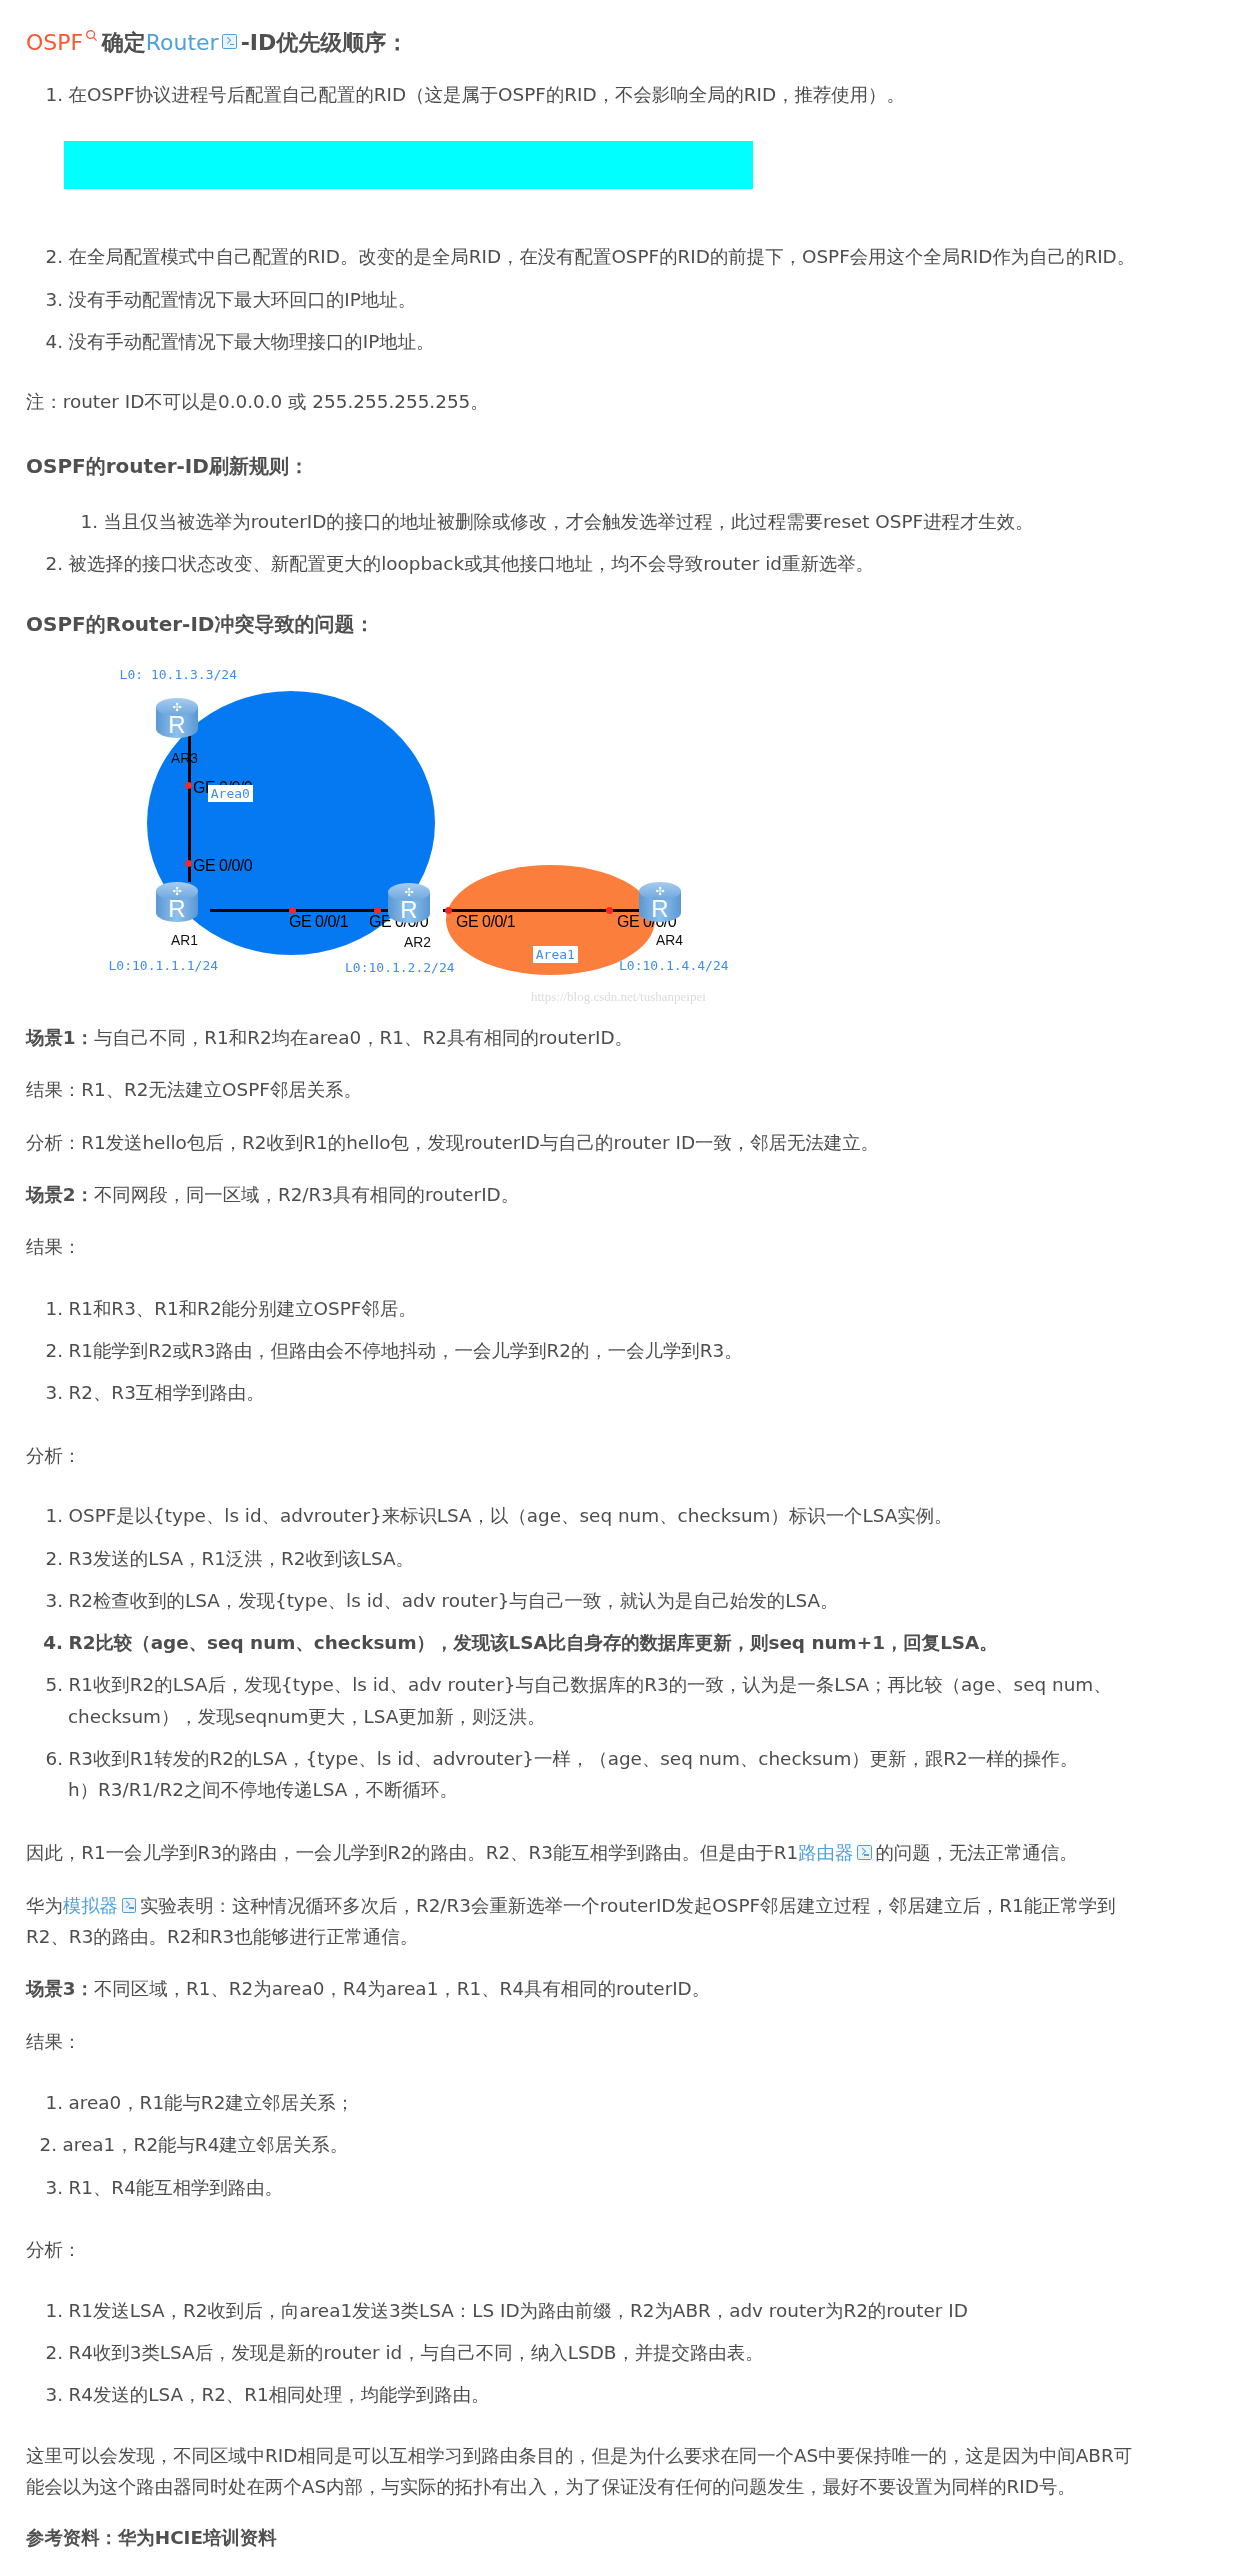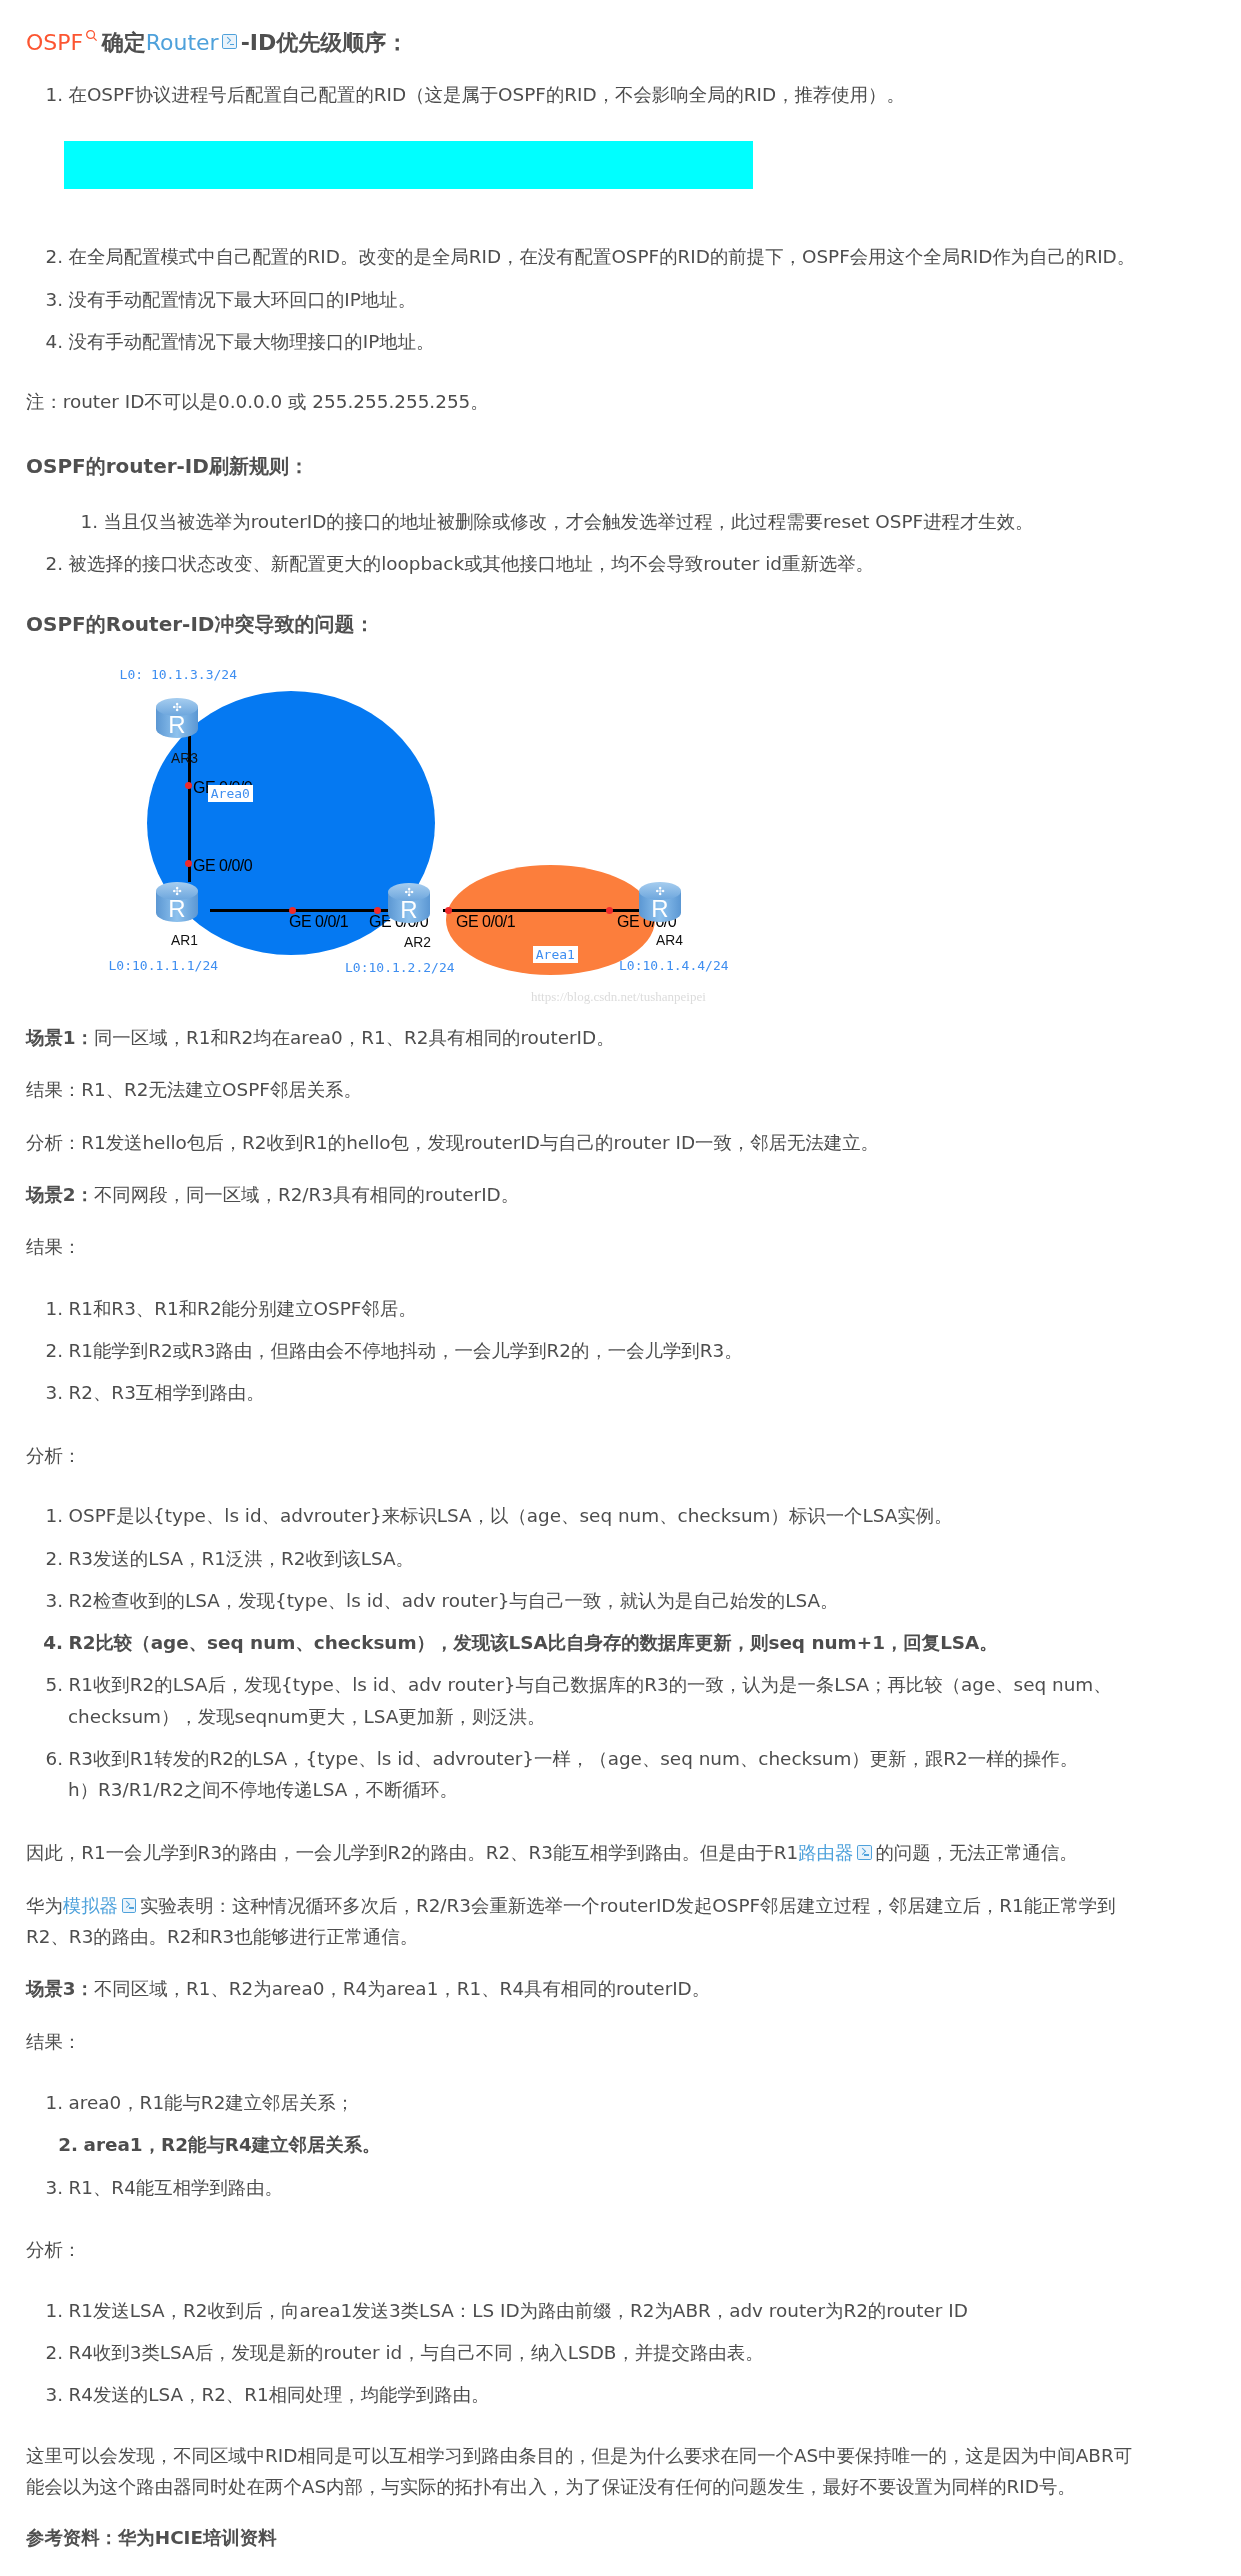--- a/index.html
+++ b/index.html
@@ -179,21 +179,21 @@
   <div class="area-label" style="left:441px;top:294px;">Area1</div>
   <div class="ar-label" style="left:564px;top:281px;">AR4</div>
   <div class="lo-label" style="left:527px;top:306px;">L0:10.1.4.4/24</div>
 
   <div class="watermark" style="left:439px;top:325px;">https://blog.csdn.net/tushanpeipei</div>
 </div>
 
 <div class="article">
 
   <div class="line abs" style="top:1025px;left:0;">
-    <span class="bold">场景1：</span><span>同一区域，R1和R2均在area0，R1、R2具有相同的routerID。</span>
+    <span class="bold">场景1：</span><span>与自己不同，R1和R2均在area0，R1、R2具有相同的routerID。</span>
   </div>
   <div class="line abs" style="top:1077px;left:0;">结果：R1、R2无法建立OSPF邻居关系。</div>
   <div class="line abs" style="top:1130px;left:0;">分析：R1发送hello包后，R2收到R1的hello包，发现routerID与自己的router ID一致，邻居无法建立。</div>
 
   <div class="line abs" style="top:1182px;left:0;">
     <span class="bold">场景2：</span><span>不同网段，同一区域，R2/R3具有相同的routerID。</span>
   </div>
   <div class="line abs" style="top:1234px;left:0;">结果：</div>
 
   <div class="line abs" style="top:1296px;left:13px;">
@@ -239,21 +239,21 @@
   <div class="line abs" style="top:1924px;left:0;">R2、R3的路由。R2和R3也能够进行正常通信。</div>
 
   <div class="line abs" style="top:1976px;left:0;">
     <span class="bold">场景3：</span><span>不同区域，R1、R2为area0，R4为area1，R1、R4具有相同的routerID。</span>
   </div>
   <div class="line abs" style="top:2029px;left:0;">结果：</div>
 
   <div class="line abs" style="top:2090px;left:13px;">
     <span class="li-num">1.</span><span>area0，R1能与R2建立邻居关系；</span>
   </div>
-  <div class="line abs" style="top:2132px;left:28px;font-weight:bold;">
+  <div class="line abs" style="top:2132px;left:7px;">
     <span class="li-num">2.</span><span>area1，R2能与R4建立邻居关系。</span>
   </div>
   <div class="line abs" style="top:2175px;left:13px;">
     <span class="li-num">3.</span><span>R1、R4能互相学到路由。</span>
   </div>
 
   <div class="line abs" style="top:2237px;left:0;">分析：</div>
 
   <div class="line abs" style="top:2298px;left:13px;">
     <span class="li-num">1.</span><span>R1发送LSA，R2收到后，向area1发送3类LSA：LS ID为路由前缀，R2为ABR，adv router为R2的router ID</span>

